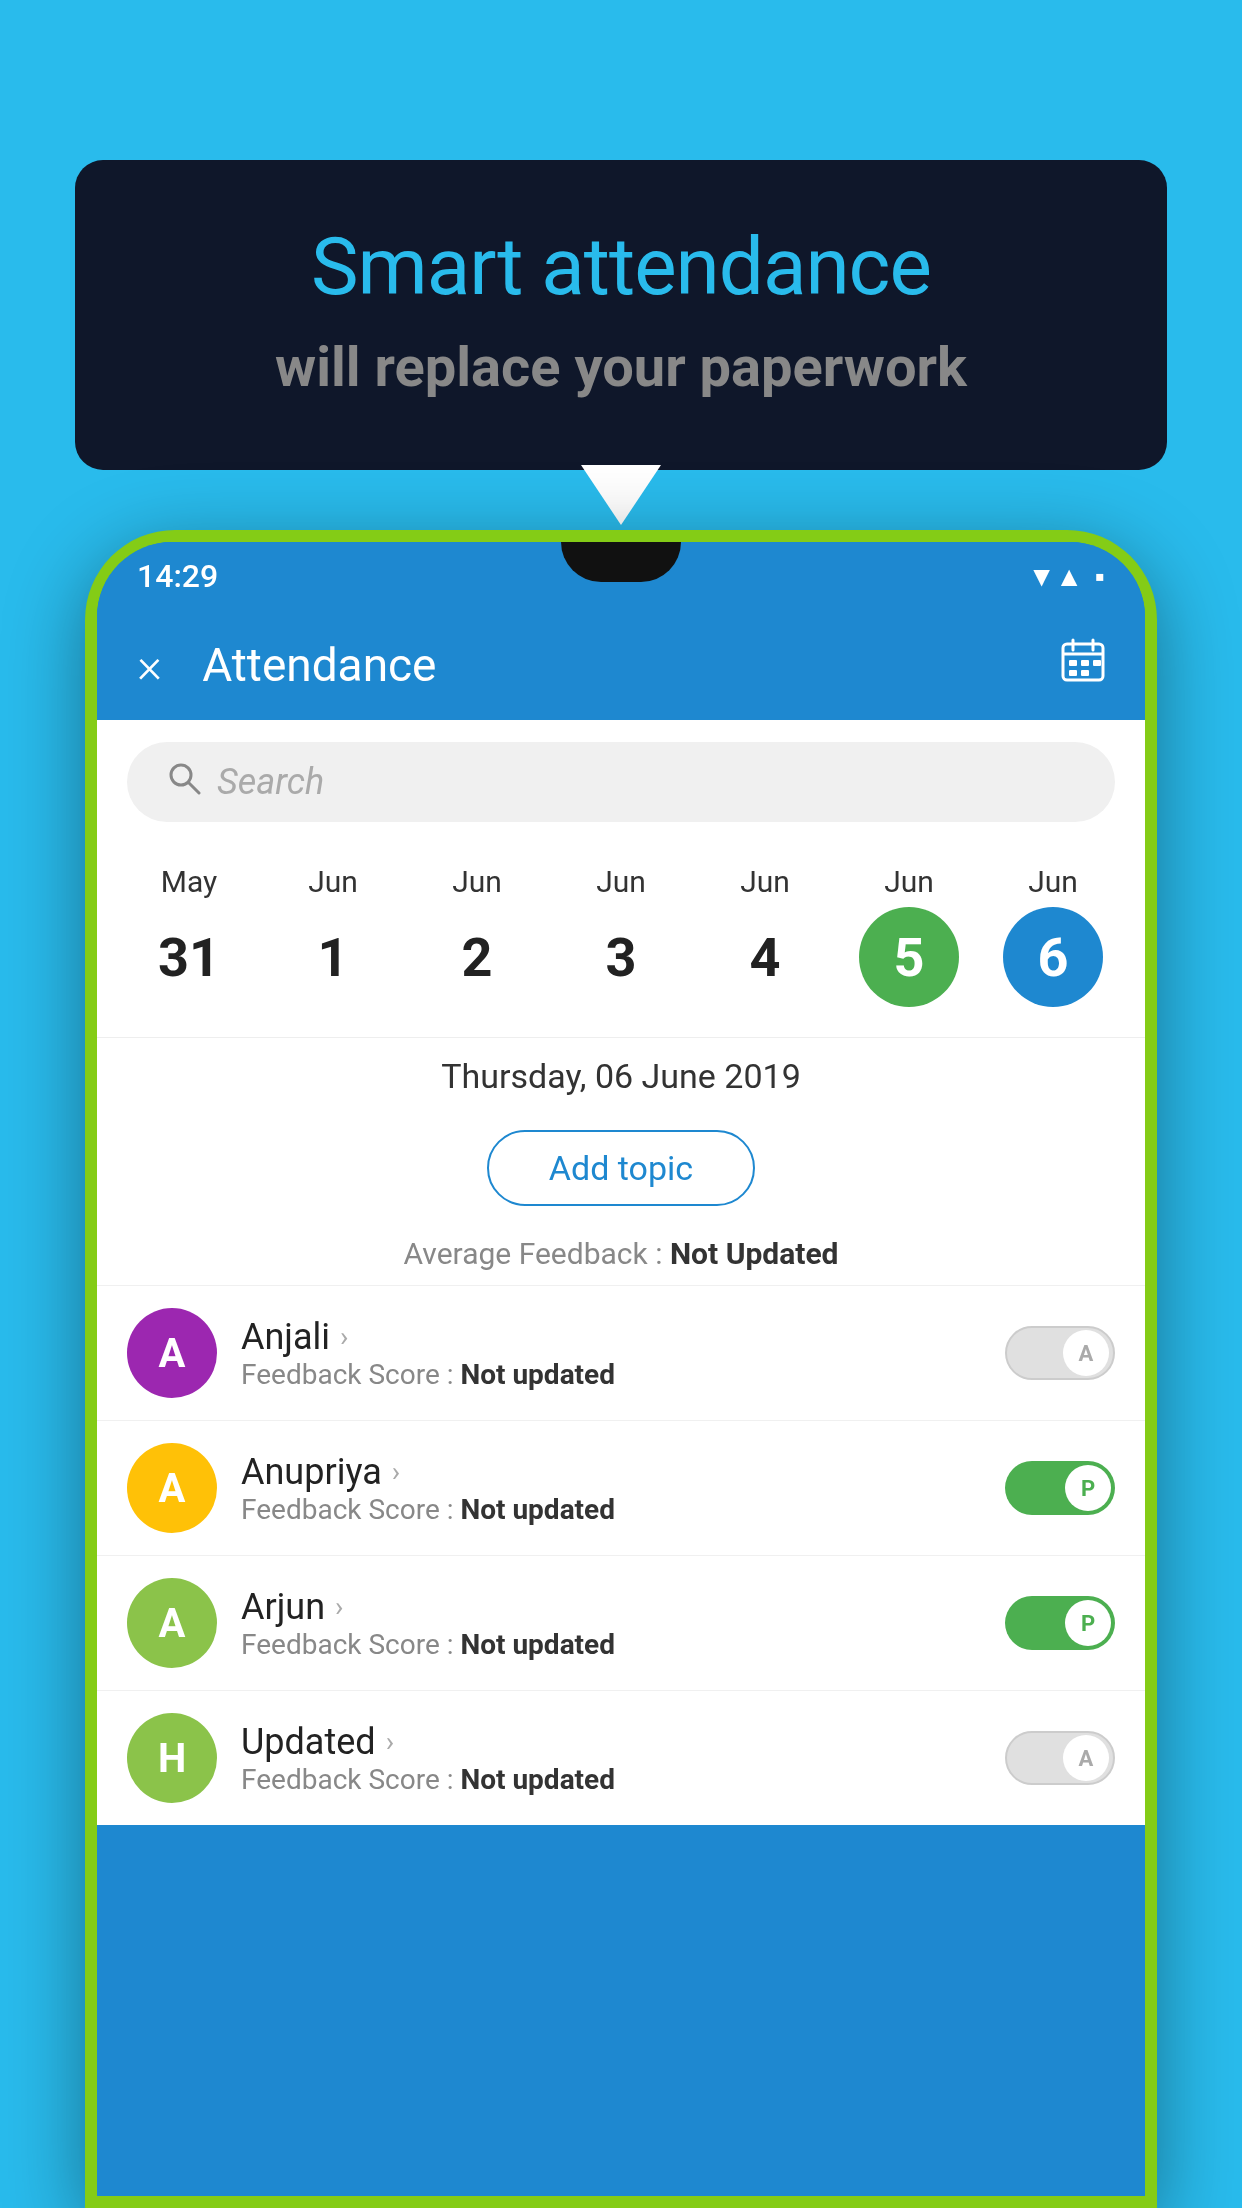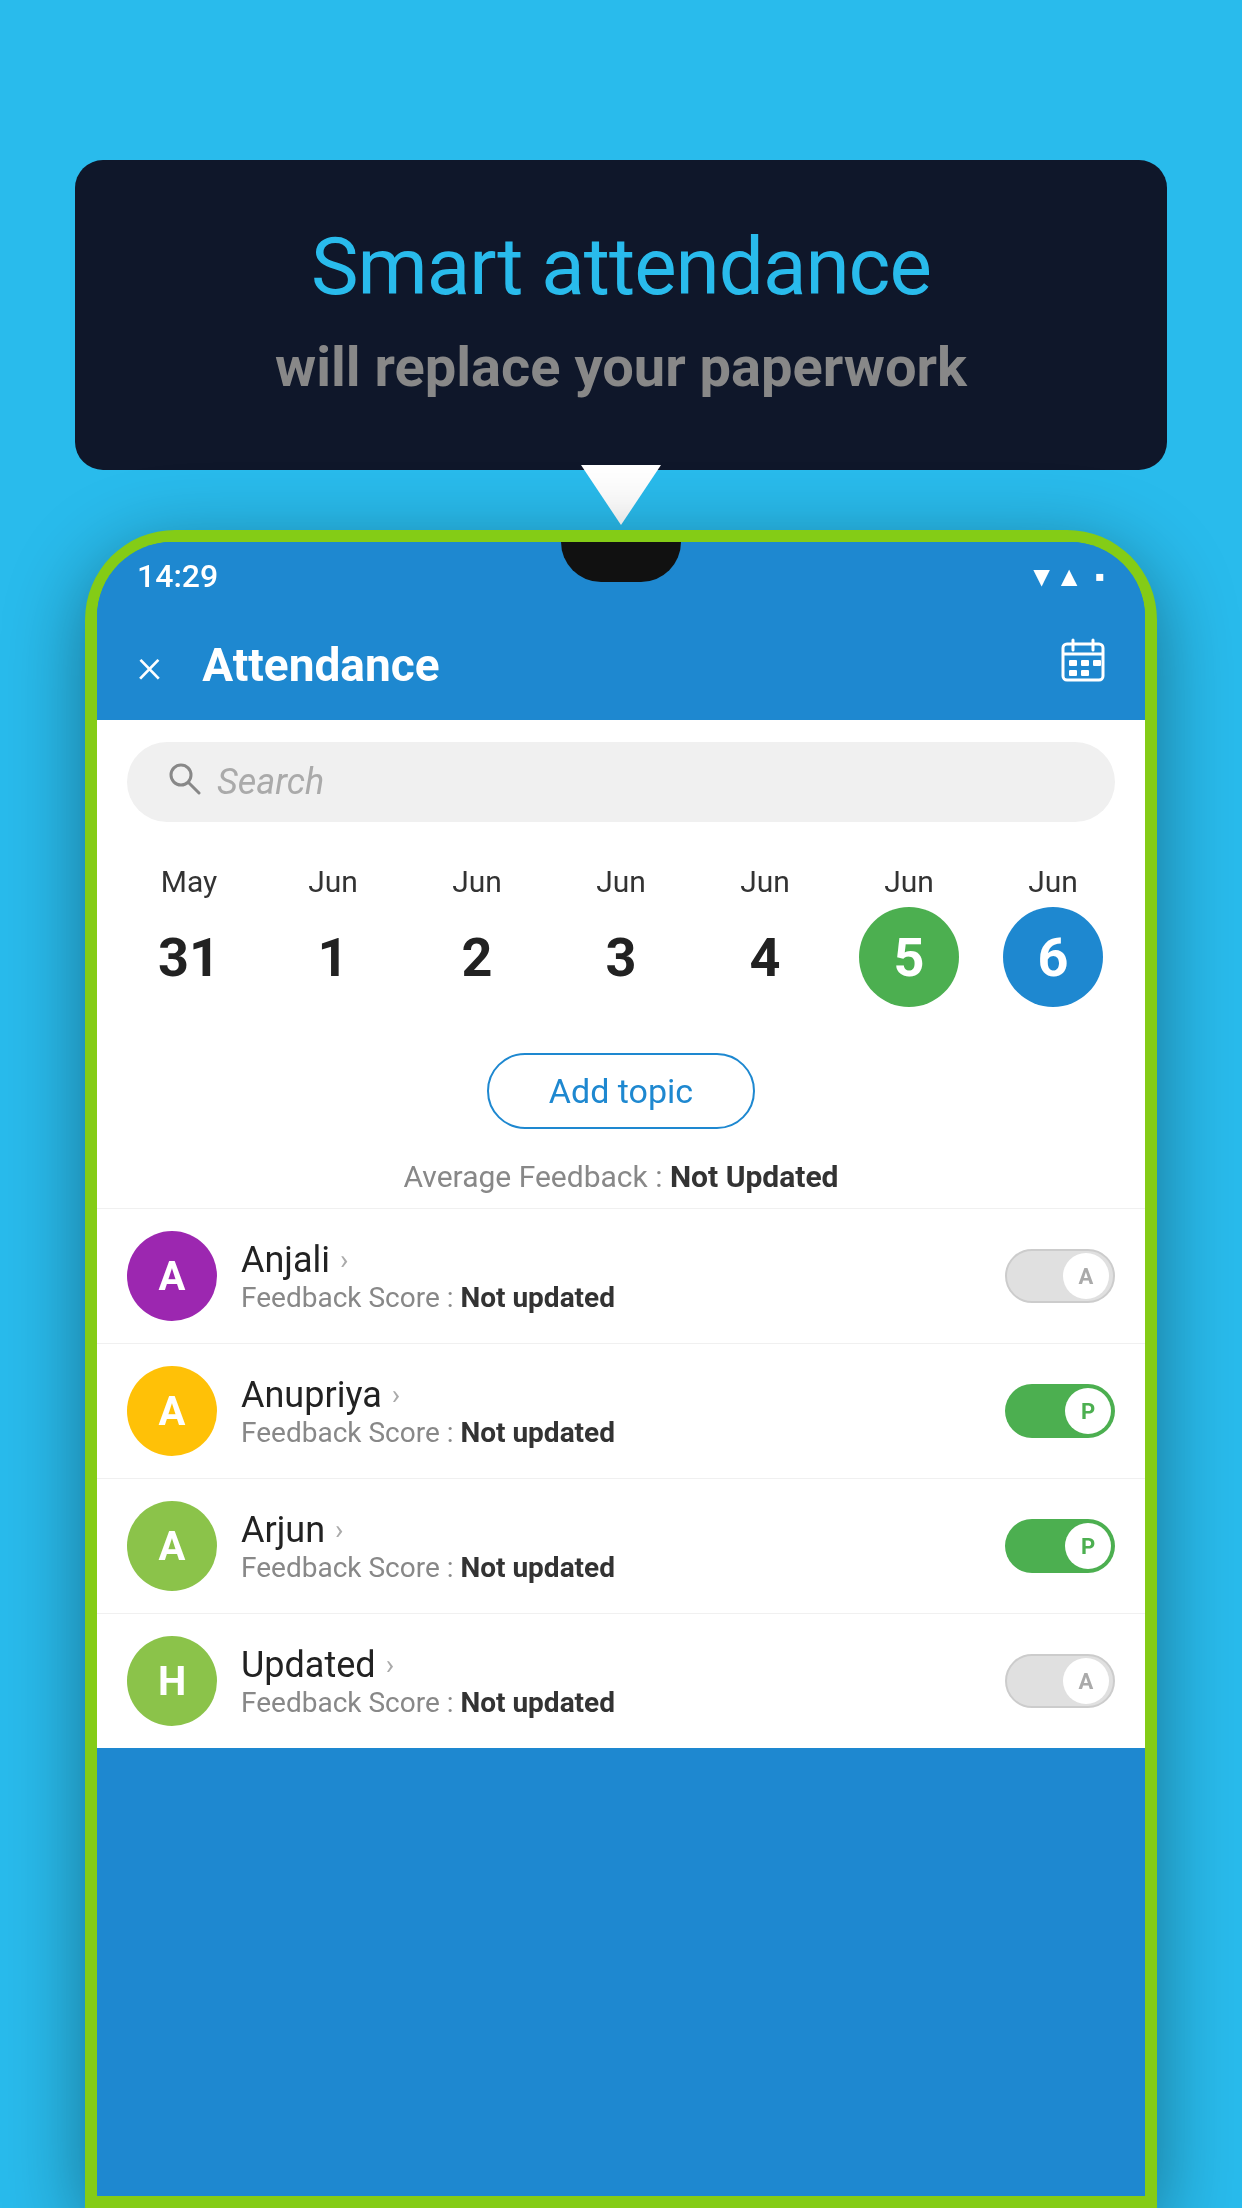--- a/index.html
+++ b/index.html
@@ -119,21 +119,21 @@
     }
     .app-bar-close {
       color: white;
       font-size: 48px;
       font-weight: 300;
       cursor: pointer;
     }
     .app-bar-title {
       color: white;
       font-size: 46px;
-      font-weight: 700;
+      font-weight: 400;
       flex: 1;
     }
     .app-bar-calendar {
       color: white;
       font-size: 42px;
     }
 
     
     .content-area {
       background: white;
@@ -406,20 +406,21 @@
         <div class="date-item">
           <span class="date-month">Jun</span>
           <span class="date-num active-green">5</span>
         </div>
         <div class="date-item">
           <span class="date-month">Jun</span>
           <span class="date-num active-blue">6</span>
         </div>
       </div>
 
+      <div class="selected-date-bar">Thursday, 06 June 2019</div>
 
       <div class="add-topic-container">
         <div class="add-topic-btn">Add topic</div>
       </div>
 
       <div class="avg-feedback">
         <span>Average Feedback :</span>
         <strong>Not Updated</strong>
       </div>
 

